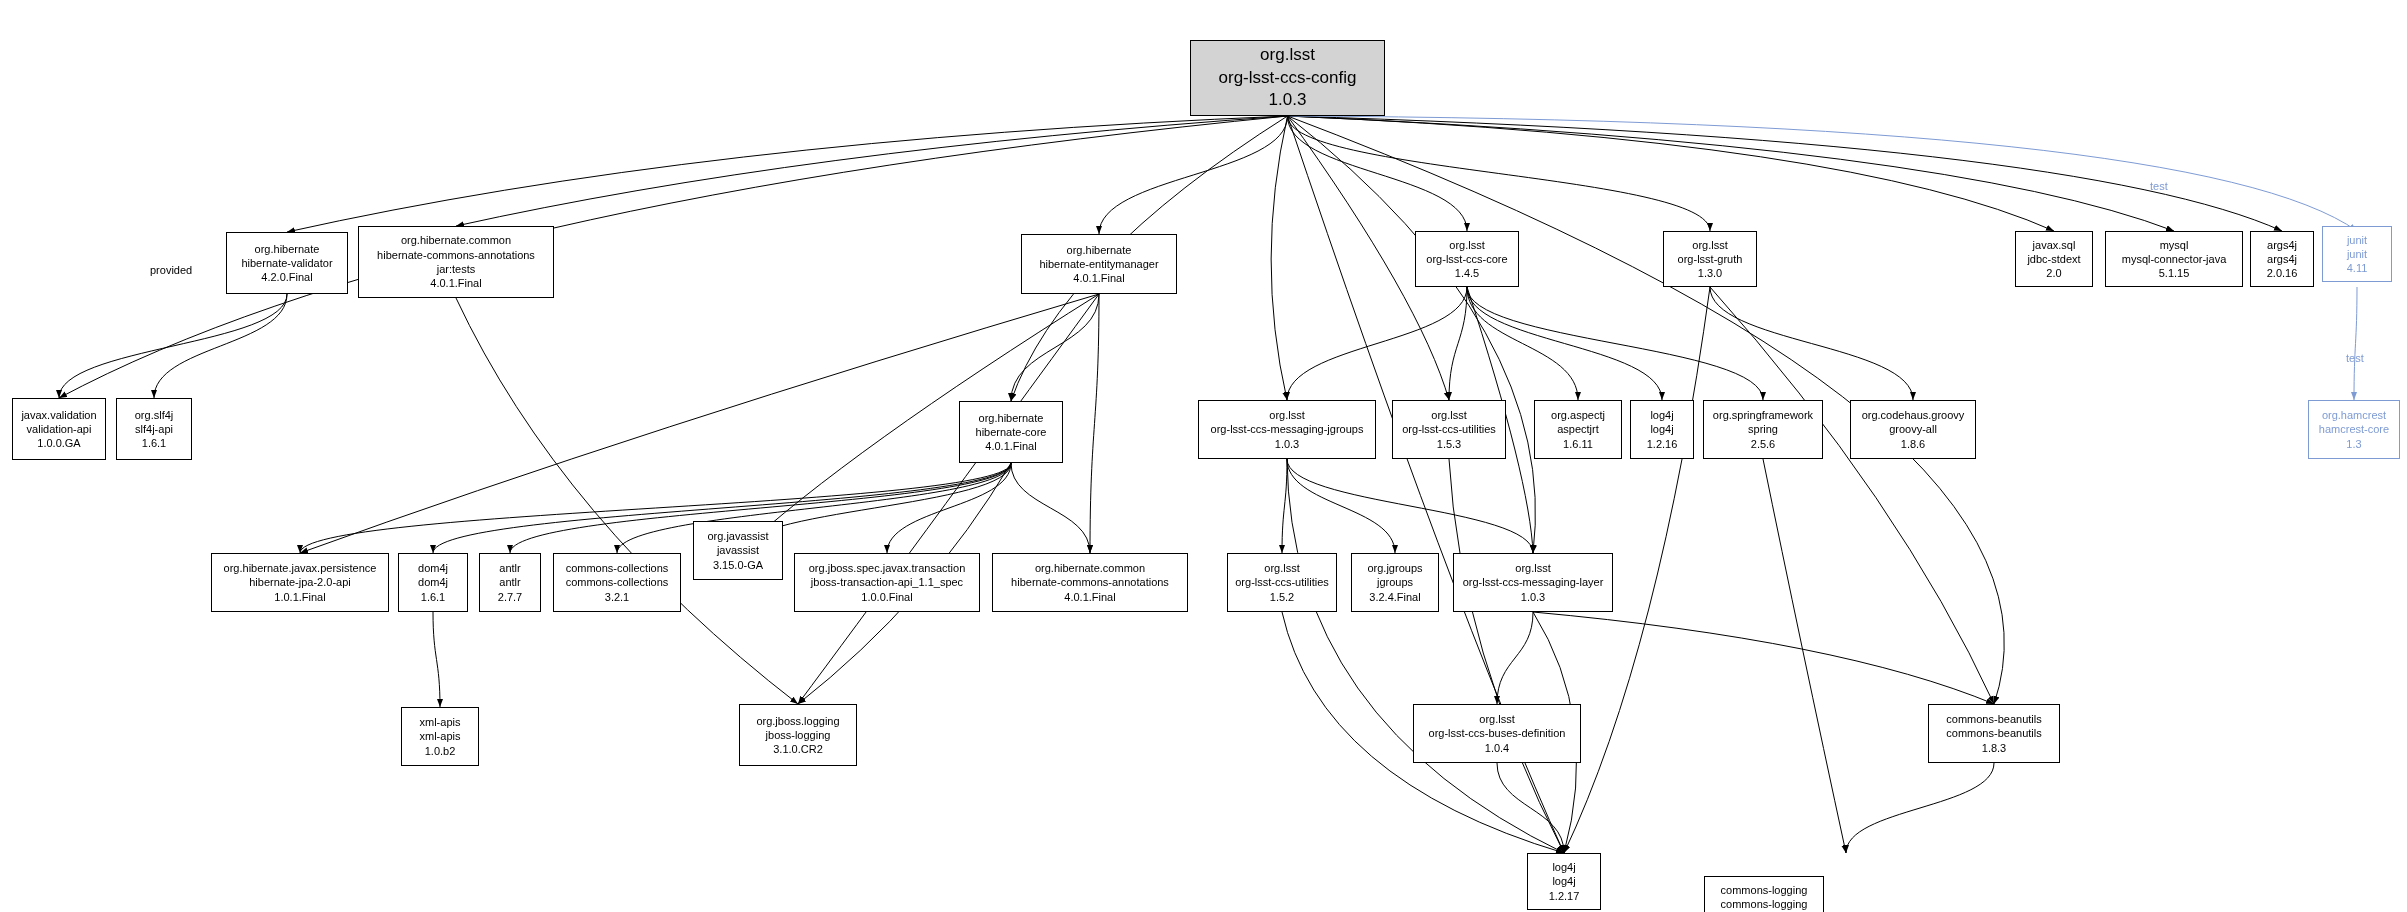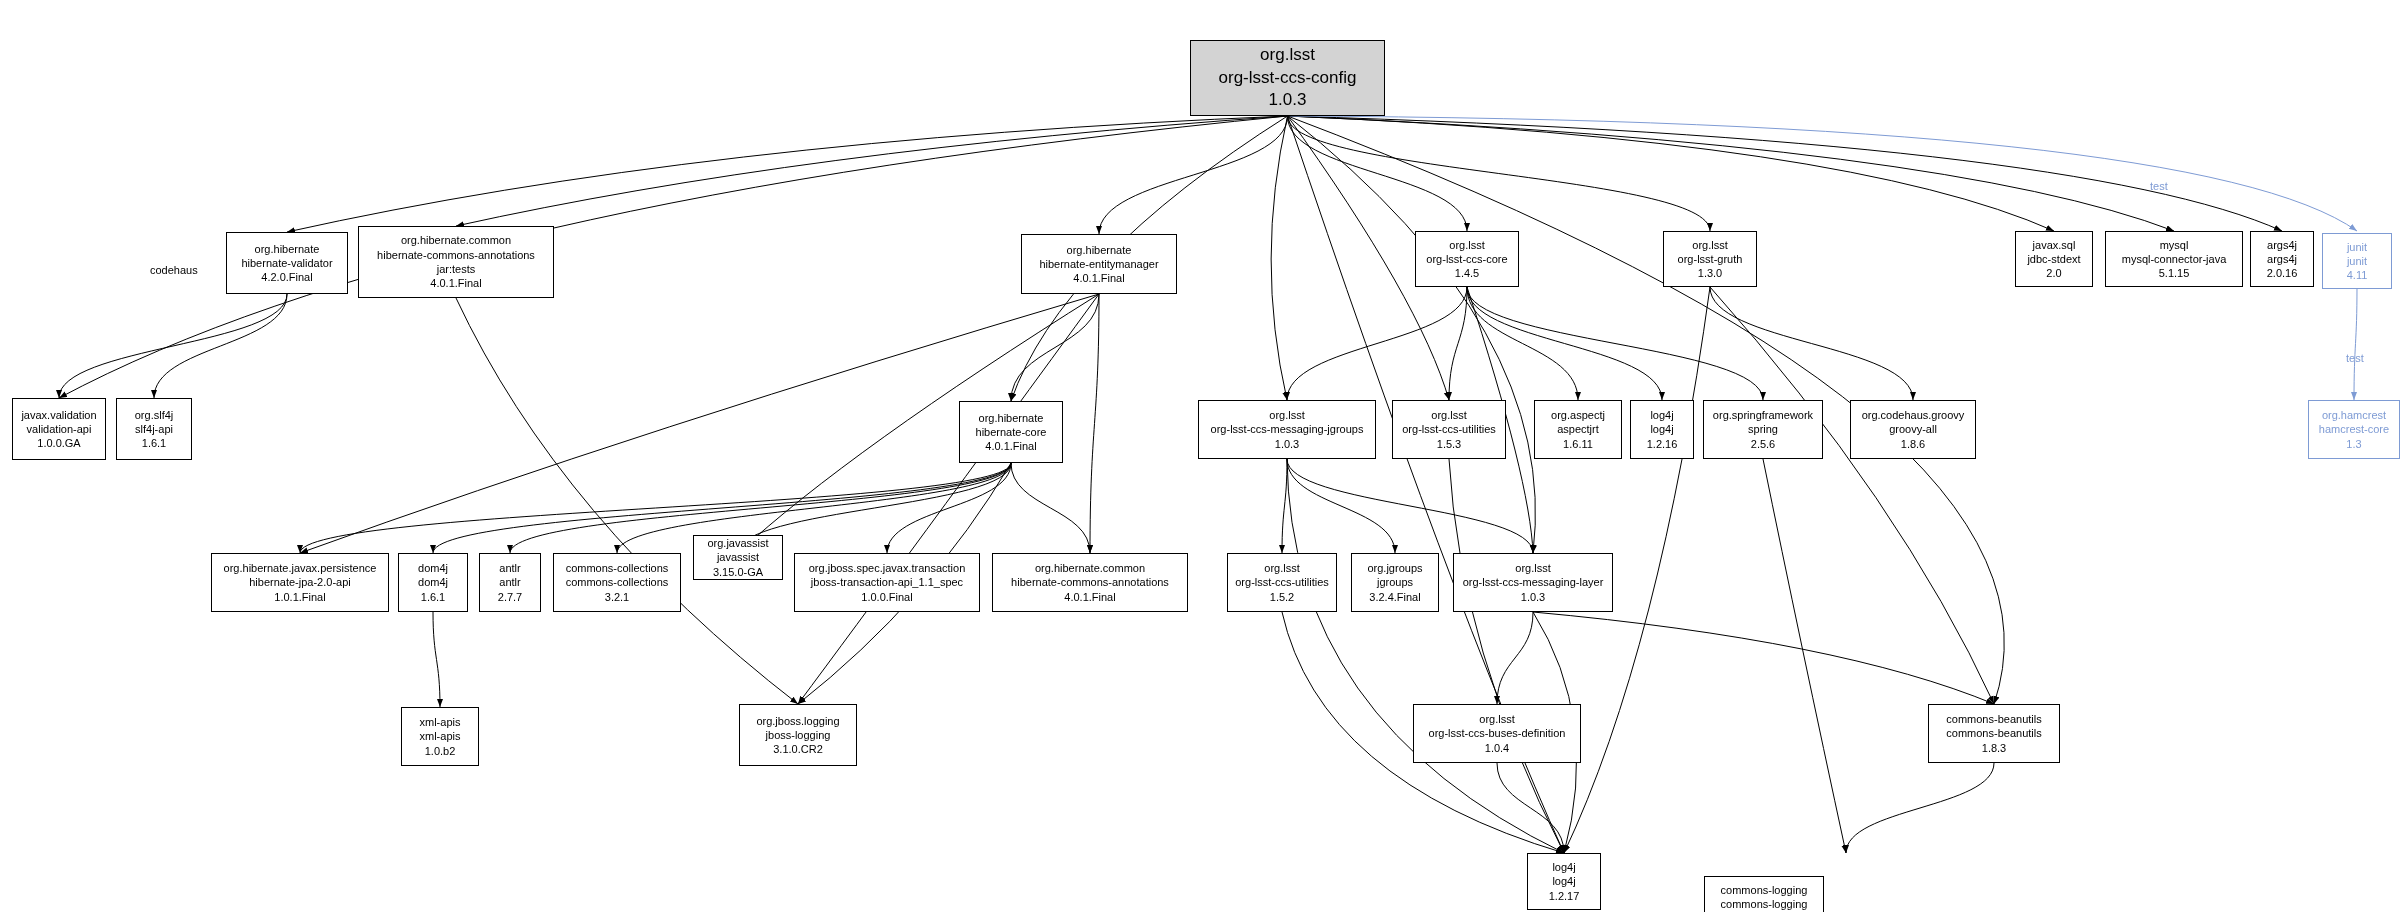--- a/index.html
+++ b/index.html
@@ -186,21 +186,21 @@
       <div class="node" style="left: 2105px; top: 231px; width: 138px; height: 56px;">
         <div class="nline">mysql</div>
         <div class="nline">mysql-connector-java</div>
         <div class="nline">5.1.15</div>
       </div>
       <div class="node" style="left: 2250px; top: 231px; width: 64px; height: 56px;">
         <div class="nline">args4j</div>
         <div class="nline">args4j</div>
         <div class="nline">2.0.16</div>
       </div>
-      <div class="node test" style="left: 2322px; top: 233px; width: 70px; height: 56px;">
+      <div class="node test" style="left: 2322px; top: 226px; width: 70px; height: 56px;">
         <div class="nline">junit</div>
         <div class="nline">junit</div>
         <div class="nline">4.11</div>
       </div>
       <div class="node" style="left: 959px; top: 401px; width: 104px; height: 62px;">
         <div class="nline">org.hibernate</div>
         <div class="nline">hibernate-core</div>
         <div class="nline">4.0.1.Final</div>
       </div>
       <div class="node" style="left: 1198px; top: 400px; width: 178px; height: 59px;">
@@ -251,21 +251,21 @@
       <div class="node" style="left: 479px; top: 553px; width: 62px; height: 59px;">
         <div class="nline">antlr</div>
         <div class="nline">antlr</div>
         <div class="nline">2.7.7</div>
       </div>
       <div class="node" style="left: 553px; top: 553px; width: 128px; height: 59px;">
         <div class="nline">commons-collections</div>
         <div class="nline">commons-collections</div>
         <div class="nline">3.2.1</div>
       </div>
-      <div class="node" style="left: 693px; top: 535px; width: 90px; height: 45px;">
+      <div class="node" style="left: 693px; top: 521px; width: 90px; height: 59px;">
         <div class="nline">org.javassist</div>
         <div class="nline">javassist</div>
         <div class="nline">3.15.0-GA</div>
       </div>
       <div class="node" style="left: 794px; top: 553px; width: 186px; height: 59px;">
         <div class="nline">org.jboss.spec.javax.transaction</div>
         <div class="nline">jboss-transaction-api_1.1_spec</div>
         <div class="nline">1.0.0.Final</div>
       </div>
       <div class="node" style="left: 992px; top: 553px; width: 196px; height: 59px;">
@@ -311,17 +311,17 @@
       <div class="node" style="left: 1527px; top: 853px; width: 74px; height: 57px;">
         <div class="nline">log4j</div>
         <div class="nline">log4j</div>
         <div class="nline">1.2.17</div>
       </div>
       <div class="node" style="left: 1704px; top: 853px; width: 120px; height: 57px; margin-top: 23px;">
         <div class="nline">commons-logging</div>
         <div class="nline">commons-logging</div>
         <div class="nline">1.1.1</div>
       </div>
-      <div class="edge-label" style="left: 150px; top: 252px;">codehaus</div>
+      <div class="edge-label" style="left: 150px; top: 252px;">provided</div>
       <div class="edge-label test" style="left: 2150px; top: 168px;">test</div>
       <div class="edge-label test" style="left: 2346px; top: 340px;">test</div>
     </div>
 </div>
 
 </body></html>

